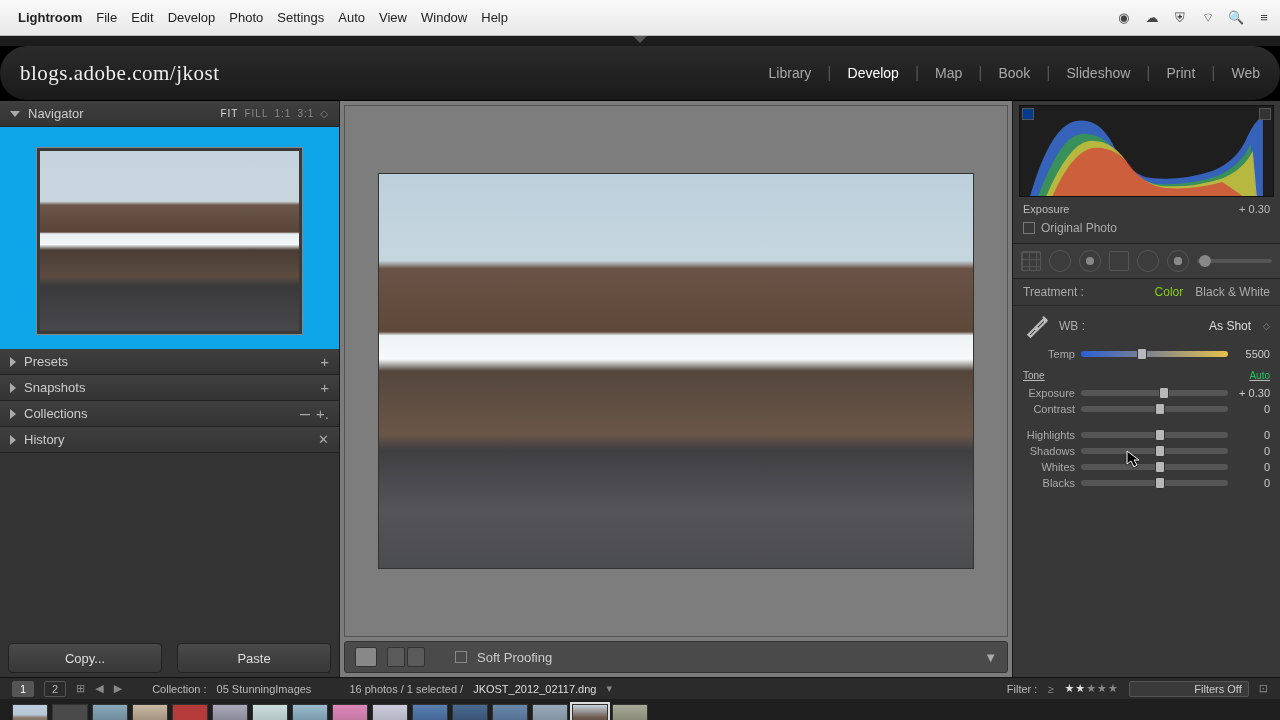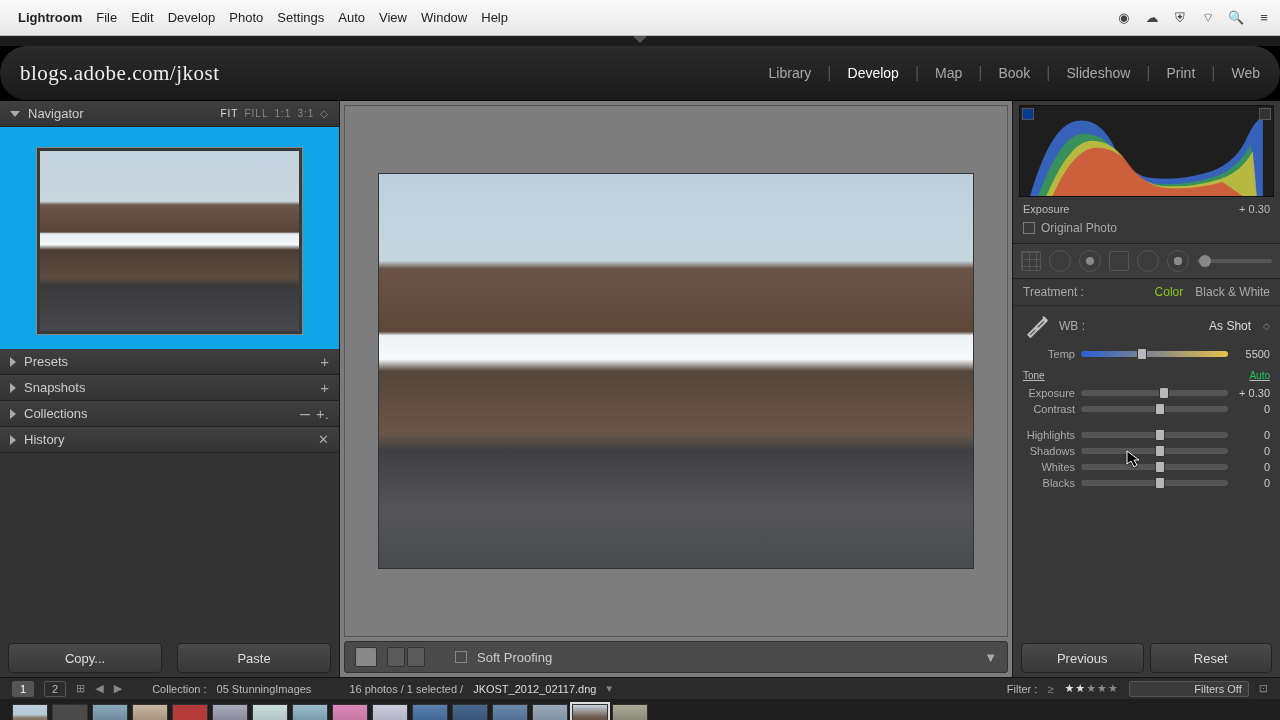--- a/index.html
+++ b/index.html
@@ -372,24 +372,20 @@
       </div>
     <div class="slider-row">
         <span class="nm">Blacks</span>
         <div class="track">
           <div class="knob" style="left:50%"></div>
         </div>
         <span class="val">0</span>
       </div>
 
     <div class="filler"></div>
-    <div class="btn-row">
-      <div class="btn">Previous</div>
-      <div class="btn">Reset</div>
-    </div>
   </div>
 </div>
 
 <div class="filter-bar">
   <span class="pg active">1</span>
   <span class="pg">2</span>
   <span class="arr">⊞</span>
   <span class="arr">◀</span>
   <span class="arr">▶</span>
   <span style="width:10px"></span>

